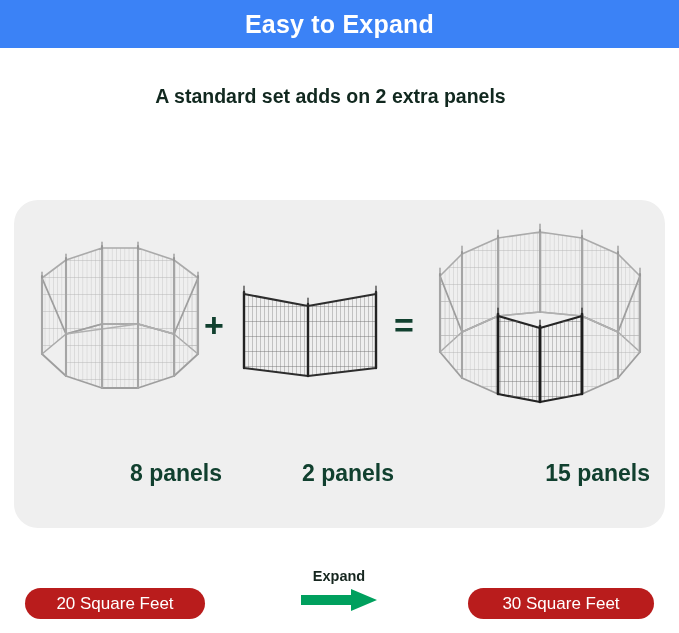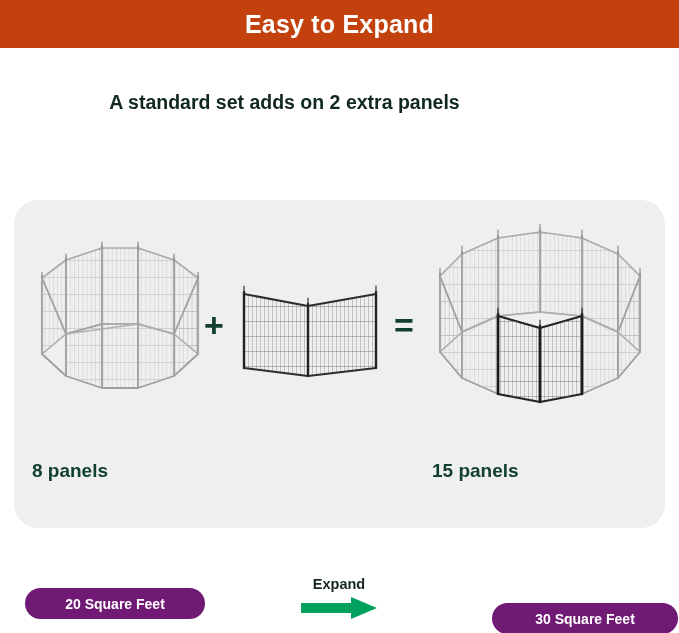--- a/index.html
+++ b/index.html
@@ -15,39 +15,40 @@
     font-family: "Liberation Sans", sans-serif;
     color: #11281f;
   }
 
   
   .banner {
     position: absolute;
     left: 0; top: 0;
     width: 679px;
     height: 48px;
-    background: #c2410c;
+    background: #3b82f6;
     display: flex;
     align-items: center;
     justify-content: center;
   }
   .banner-title {
     color: #ffffff;
     font-size: 25px;
     font-weight: bold;
     letter-spacing: 0.2px;
   }
 
   
   .subtitle {
     position: absolute;
-    left: 0; top: 90px;
+    left: 0; top: 84px;
     width: 569px;
     text-align: center;
     line-height: 1.32;
+    padding-left: 46px;
   }
   .subtitle-line {
     display: block;
     font-size: 19.5px;
     font-weight: bold;
     color: #11281f;
     white-space: nowrap;
   }
 
   
@@ -77,58 +78,58 @@
     color: #11402f;
     line-height: 1;
   }
   .op-plus  { left: 190px; top: 108px; font-size: 34px; }
   .op-equal { left: 380px; top: 108px; font-size: 34px; }
 
   
   .caption {
     position: absolute;
     top: 260px;
-    font-size: 19px;
+    font-size: 23px;
     font-weight: bold;
     color: #11402f;
-    text-align: left;
+    text-align: right;
   }
   .cap-8  { left: 18px;  width: 190px; }
   .cap-2  { left: 210px; width: 170px; }
   .cap-10 { left: 418px; width: 218px; }
 
   
   .footer {
     position: absolute;
     left: 0; top: 548px;
     width: 679px;
     height: 85px;
   }
   .pill {
     position: absolute;
     top: 40px;
     height: 31px;
-    background: #701a75;
+    background: #b91c1c;
     border-radius: 16px;
     color: #ffffff;
-    font-size: 14px;
-    font-weight: bold;
+    font-size: 17px;
+    font-weight: normal;
     display: flex;
     align-items: center;
     justify-content: center;
     white-space: nowrap;
     padding: 0 16px;
     box-sizing: border-box;
   }
   .pill-left  { left: 25px;  width: 180px; }
-  .pill-right { left: 492px; width: 186px; margin-top: 15px; }
+  .pill-right { left: 468px; width: 186px; }
 
   .expand-group {
     position: absolute;
-    left: 269px; top: 28px;
+    left: 269px; top: 20px;
     width: 140px;
     text-align: center;
   }
   .expand-label {
     font-size: 14.5px;
     font-weight: bold;
     color: #16261f;
     display: block;
     margin-bottom: 5px;
   }
@@ -317,20 +318,21 @@
         <g stroke="#2a2a2a" stroke-width="1.2" fill="none">
           <path d="M66,92 V100"></path>
             <path d="M108,104 V112"></path>
             <path d="M150,92 V100"></path>
         </g>
       </g>
     </svg>
   </div>
 
   <div class="caption cap-8">8 panels</div>
+  <div class="caption cap-2">2 panels</div>
   <div class="caption cap-10">15 panels</div>
 </div>
 
 <div class="footer">
   <div class="pill pill-left">20 Square Feet</div>
 
   <div class="expand-group">
     <span class="expand-label">Expand</span>
     <svg class="arrow-svg" width="76" height="22" viewBox="0 0 76 22">
       <path d="M0,6 L50,6 L50,0 L76,11 L50,22 L50,16 L0,16 Z" fill="#00a05e"></path>

